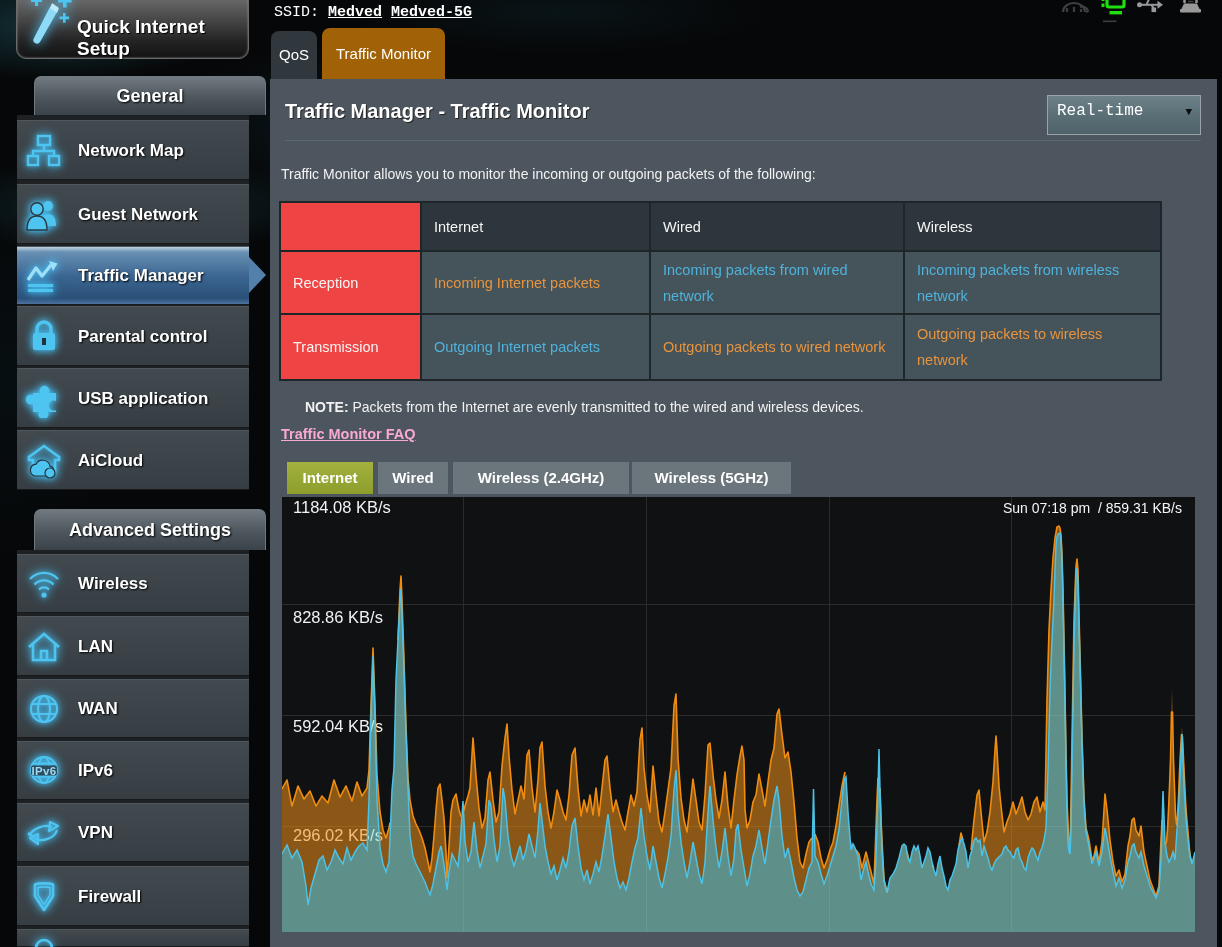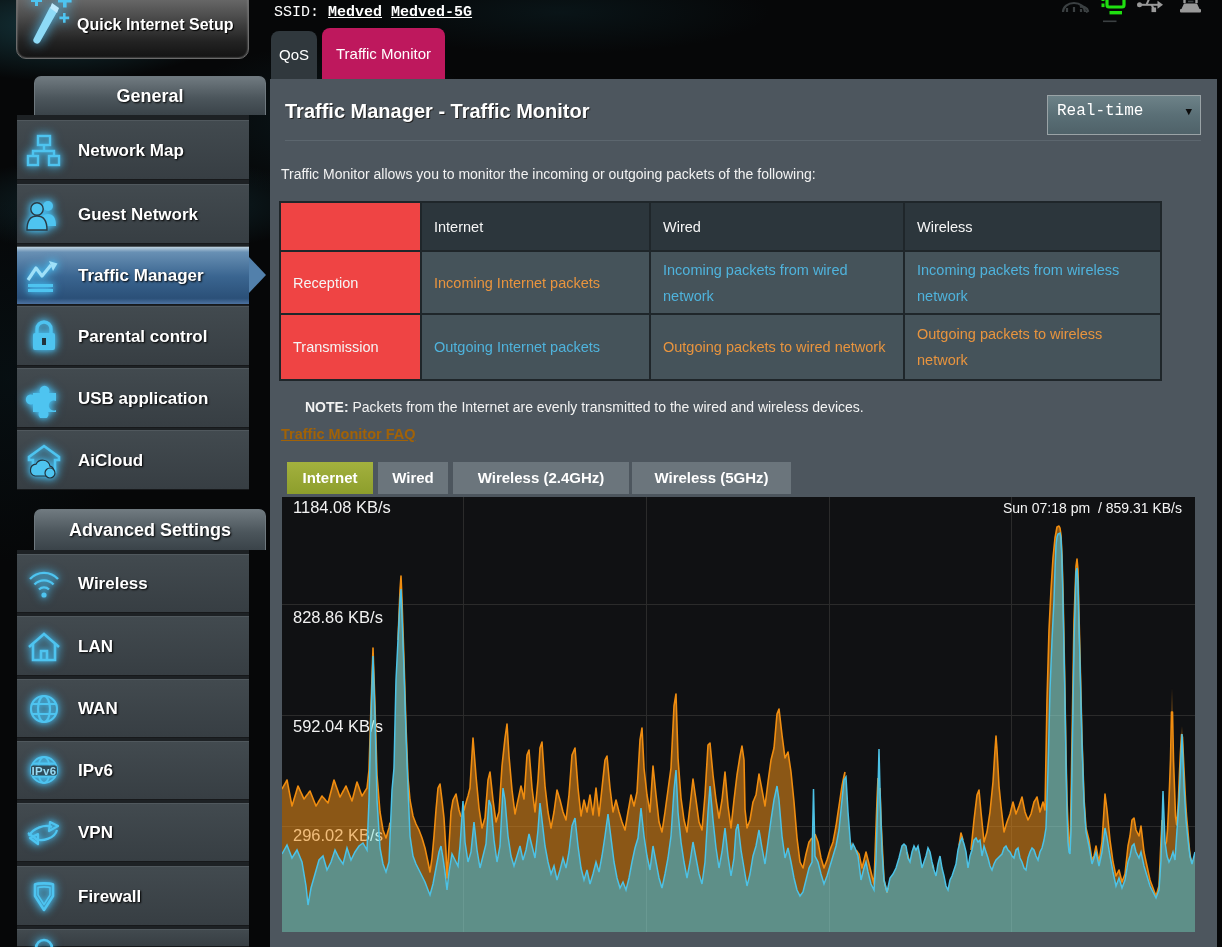--- a/index.html
+++ b/index.html
@@ -15,52 +15,52 @@
     radial-gradient(ellipse 180px 260px at 8px 380px, rgba(8,26,32,.4), rgba(0,0,0,0) 70%),
     #060708;
 }
 
 #ssid { position:absolute; left:274px; top:4px; font-family:"Liberation Mono",monospace; font-size:15px; color:#fff; }
 #ssid .lk { font-weight:bold; text-decoration:underline; font-size:15px; }
 #topicons { position:absolute; left:1050px; top:0; width:172px; height:26px; }
 
 .tab { position:absolute; top:31px; height:48px; border-radius:8px 8px 0 0; color:#fff; font-size:15px; text-align:center; }
 #tab-qos { left:271px; width:46px; background:#30383d; line-height:47px; }
-#tab-tm { left:322px; top:28px; height:51px; width:123px; background:#be185d; line-height:52px; }
+#tab-tm { left:322px; top:28px; height:51px; width:123px; background:#a16207; line-height:52px; }
 
 #panel { position:absolute; left:270px; top:79px; width:947px; height:868px; background:#4d565e; }
 #title { position:absolute; left:285px; top:100px; font-size:20px; font-weight:bold; color:#fff; text-shadow:1px 1px 0 #222; }
 #hr1 { position:absolute; left:285px; top:140px; width:916px; height:1px; background:#39434b; border-bottom:1px solid #5c666e; }
 #desc { position:absolute; left:281px; top:166px; font-size:14px; color:#f2f2f2; }
 #sel { position:absolute; left:1047px; top:95px; width:154px; height:40px; background:linear-gradient(180deg,#6d8288 0%,#5a6f76 50%,#4f6269 100%); border:1px solid #9aa3a6; font-family:"Liberation Mono",monospace; font-size:16px; color:#fff; line-height:30px; padding-left:9px; }
 #sel .arr { position:absolute; right:8px; top:1px; color:#0c0c0c; font-size:11px; }
 
 #tbl { position:absolute; left:279px; top:201px; border-collapse:collapse; }
 #tbl td { border:2px solid #1f262a; font-size:14.5px; padding:0 12px; }
 #tbl .hd { background:#2c363c; color:#f5f5f5; }
 #tbl .c0 { background:#ef4444; color:#f5f5f5; width:141px; }
 #tbl .dc { background:#45535a; }
 #tbl tr.r0 td { height:49px; }
 #tbl tr.r1 td { height:63px; }
 #tbl tr.r2 td { height:66px; }
 .oj { color:#e8943e; } .bj { color:#4fb3dc; }
 #tbl td.w1 { width:229px; } #tbl td.w2 { width:254px; } #tbl td.w3 { width:257px; }
 #tbl .dc { line-height:26px; }
 #note { position:absolute; left:281px; top:399px; font-size:14px; color:#f2f2f2;margin-left:24px; }
-#faq { position:absolute; left:281px; top:426px; font-size:14.5px; color:#a16207; font-weight:bold; text-decoration:underline; }
+#faq { position:absolute; left:281px; top:426px; font-size:14.5px; color:#f9a8d4; font-weight:bold; text-decoration:underline; }
 
 .ctab { position:absolute; top:462px; height:32px; line-height:32px; text-align:center; font-weight:bold; font-size:15px; color:#fff; background:#6b757c; }
 #ct1 { left:287px; width:86px; background:linear-gradient(180deg,#a3b13e,#8d9e2c); }
 #ct2 { left:378px; width:70px; }
 #ct3 { left:453px; width:176px; }
 #ct4 { left:632px; width:159px; }
 #chartwrap { position:absolute; left:282px; top:497px; width:913px; height:435px; }
 
 #qis { position:absolute; left:16px; top:-10px; width:233px; height:69px; border-radius:10px; background:linear-gradient(180deg,#757575 0%,#4a4a4a 40%,#232323 75%,#131313 100%); border:1px solid #6b6b6b; box-shadow:inset 0 0 2px #999; }
-#qis .txt { position:absolute; left:60px; top:25px; font-size:16px; font-weight:bold; color:#fff; text-shadow:1px 1px 1px #000; }
+#qis .txt { position:absolute; left:60px; top:25px; font-size:19px; font-weight:bold; color:#fff; text-shadow:1px 1px 1px #000; }
 .ghdr { position:absolute; left:17px; width:232px; height:39px; border-radius:7px 7px 0 0; background:linear-gradient(180deg,#707a80 0%,#4c565c 55%,#3a4349 100%); border:1px solid #6e787e; border-bottom:none; text-align:center; font-size:18px; font-weight:bold; color:#fff; text-shadow:1px 1px 2px #000;margin-left:17px; }
 #ghdr1 { top:76px; line-height:38px; }
 #ghdr2 { top:509px; height:41px; line-height:40px; }
 .sitem { position:absolute; left:17px; width:232px; background:linear-gradient(180deg,#424a4f,#373e43); border-top:1px solid #50585d; border-bottom:1px solid #17191b; }
 .sitem .txt { position:absolute; left:61px; font-size:17px; font-weight:bold; color:#fff; text-shadow:1px 1px 2px #000; }
 .sitem .ic { position:absolute; left:8px; filter:drop-shadow(0 0 5px rgba(70,200,255,.9)) drop-shadow(0 0 2px rgba(70,200,255,.6)); }
 #sel-item { background:linear-gradient(180deg,#bdd1df 0%,#6890b4 9%,#3a6590 52%,#2b5078 90%,#4d72a0 100%); }
 #sel-arrow { position:absolute; left:249px; width:0; height:0; border-top:18px solid transparent; border-bottom:18px solid transparent; border-left:17px solid #5280ab; }
 </style>
 </head>

